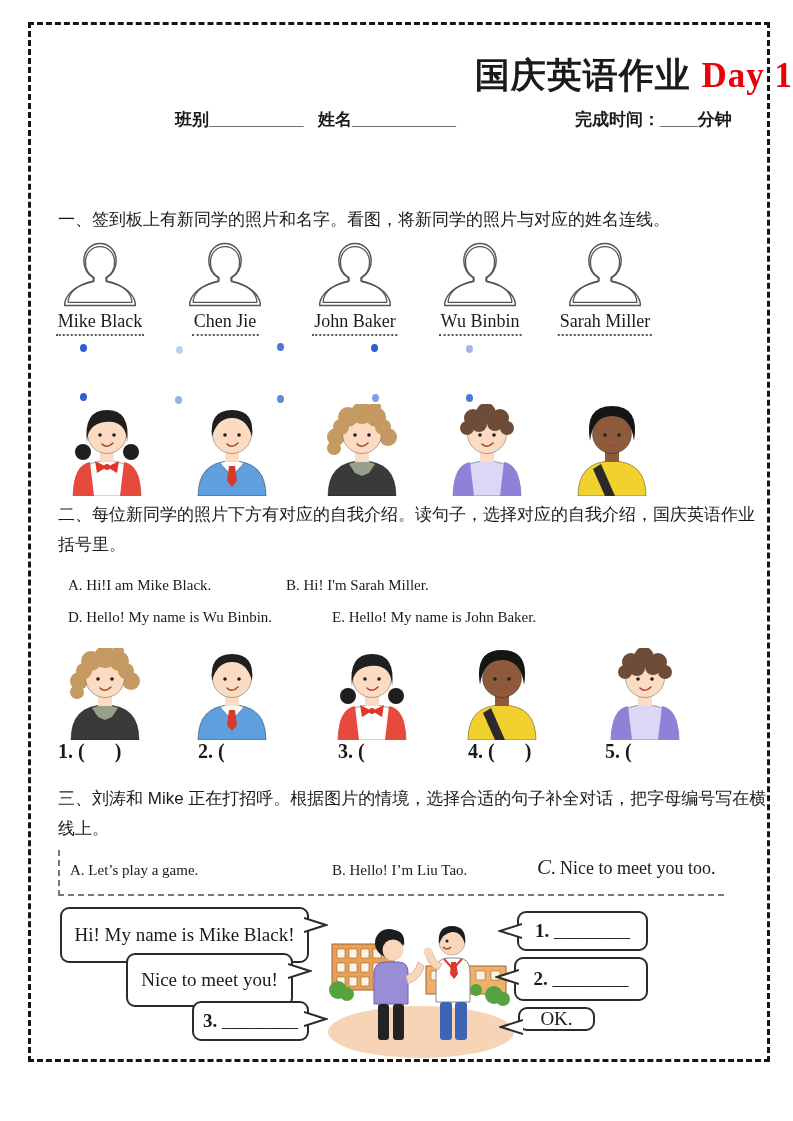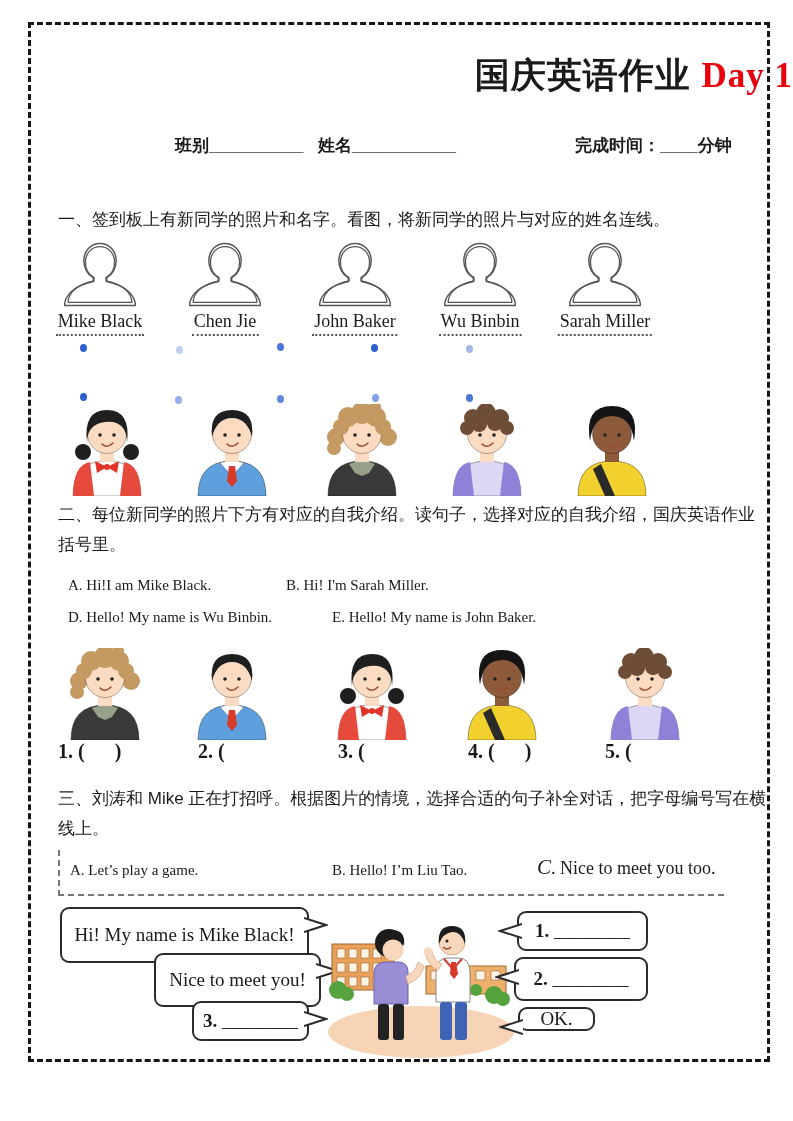--- a/index.html
+++ b/index.html
@@ -2,21 +2,21 @@
 <html><head>
 <meta charset="utf-8">
 <style>
   html,body{margin:0;padding:0;background:#ffffff;}
   #page{position:relative;width:793px;height:1121px;background:#ffffff;overflow:hidden;
         font-family:"Liberation Sans",sans-serif;color:#1a1a1a;}
   .frame{position:absolute;left:28px;top:22px;width:736px;height:1034px;border:3px dashed #161616;}
   .title{position:absolute;top:52px;left:0;width:100%;text-align:right;font-size:35px;font-weight:900;letter-spacing:1px;}
   .title .red{color:#e8000d;font-family:"Liberation Serif",serif;}
   .meta{position:absolute;top:108px;left:0;width:100%;font-size:17px;font-weight:bold;}
-  .meta span{position:absolute;white-space:pre;margin-top:26px;}
+  .meta span{position:absolute;white-space:pre;}
   .h-sec{position:absolute;font-size:17px;line-height:24px;white-space:nowrap;}
   .sil{position:absolute;width:80px;height:74px;transform:translateX(-50%);top:237px;}
   .name{position:absolute;top:311px;transform:translateX(-50%);font-family:"Liberation Serif",serif;
         font-size:18px;border-bottom:2px dotted #555;padding:0 2px 2px 2px;white-space:nowrap;}
   .dot{position:absolute;width:7px;height:8px;border-radius:50%;background:#2e5fd0;}
   .avatar{position:absolute;width:84px;height:92px;}
   .opt{position:absolute;font-family:"Liberation Serif",serif;font-size:15px;white-space:pre;}
   .ans{position:absolute;top:740px;font-family:"Liberation Serif",serif;font-weight:bold;font-size:20px;white-space:pre;}
   .optbox{position:absolute;left:58px;top:850px;width:664px;height:44px;
           border-left:2px dashed #777;border-bottom:2px dashed #777;}
@@ -268,21 +268,21 @@
   </div>
   <span class="opt-c"><span class="c-letter">C</span><span>. Nice to meet you too.</span></span>
 
   <div class="bubble" style="left:60px;top:907px;width:249px;height:56px">
     <span>Hi! My name is Mike Black!</span>
     <span class="tail-r"><svg width="24" height="18">
           <polygon points="0,2 22,9 0,16" fill="#ffffff"></polygon>
           <polyline points="0,2 22,9 0,16" fill="none" stroke="#2b2b2b" stroke-width="2"></polyline>
         </svg></span>
   </div>
-  <div class="bubble" style="left:154px;top:953px;width:167px;height:54px">
+  <div class="bubble" style="left:126px;top:953px;width:167px;height:54px">
     <span>Nice to meet you!</span>
     <span class="tail-r"><svg width="24" height="18">
           <polygon points="0,2 22,9 0,16" fill="#ffffff"></polygon>
           <polyline points="0,2 22,9 0,16" fill="none" stroke="#2b2b2b" stroke-width="2"></polyline>
         </svg></span>
   </div>
   <div class="bubble" style="left:192px;top:1001px;width:117px;height:40px">
     <span class="num">3.</span><span class="blank"> ________</span>
     <span class="tail-r"><svg width="24" height="18">
           <polygon points="0,2 22,9 0,16" fill="#ffffff"></polygon>

